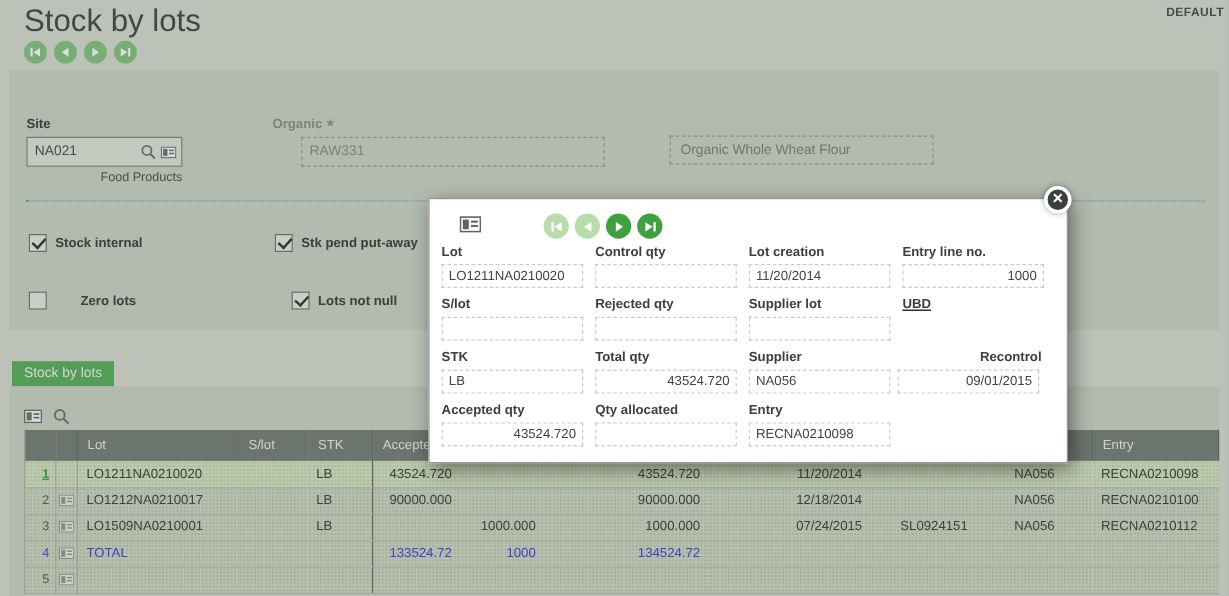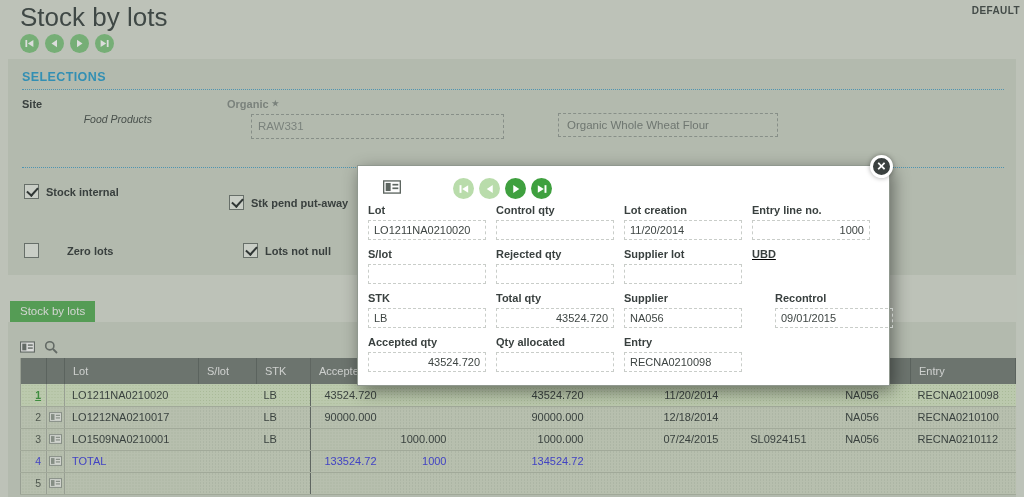--- a/index.html
+++ b/index.html
@@ -17,21 +17,21 @@
   
   .panel1{ position:absolute; left:8px; top:59px; width:1008px; height:216px; background:#cfd6c9; }
   .section-title{ position:absolute; left:14px; top:11px; width:982px; font-size:12.5px; font-weight:bold; letter-spacing:.4px;
                   color:#36a3cf; padding-bottom:5px; border-bottom:1px dotted #58a8cc; }
   .fld-label{ font-size:11px; font-weight:bold; color:#3d4443; }
   .fld-label.dis{ color:#8b938d; }
   .site-group{ position:absolute; left:14px; top:39px; }
   .site-box{ margin-top:4px; position:relative; width:130px; height:25px; background:#e2e7dd; border:1px solid #848c86; }
   .site-box .val{ position:absolute; left:6px; top:5px; font-size:11.5px; color:#4c5452; }
   .site-box .icons{ position:absolute; right:4px; top:5px; display:flex; gap:4px; align-items:center; }
-  .site-caption{ width:130px; text-align:right; margin-top:3px; font-size:10.5px; font-style:italic; color:#4f5753; }
+  .site-caption{ width:130px; text-align:right; margin-top:3px; font-size:10.5px; color:#4f5753; }
   .product-group{ position:absolute; left:219px; top:39px; }
   .ro-box{ margin-top:4px; width:253px; height:25px; border:1px dashed #9aa29b; padding:5px 6px 0 6px; font-size:11.5px; color:#8b938d;margin-left:24px; }
   .desc-box{ position:absolute; left:550px; top:54px; width:220px; height:24px; border:1px dashed #9aa29b; padding:5px 6px 0 8px; font-size:11.5px; color:#7d857f; }
   .separator{ position:absolute; left:14px; top:108px; width:982px; border-top:1px dotted #58a8cc; }
   .checkbox-item{ position:absolute; display:flex; align-items:center; gap:7px; }
   .cb{ position:relative; width:15px; height:15px; background:#e9ede5; border:1px solid #747c76; }
   .cb.checked::after{ content:""; position:absolute; left:2px; top:2px; width:9px; height:5px;
        border-left:2.6px solid #333a39; border-bottom:2.6px solid #333a39; transform:rotate(-48deg); }
   .cb-label{ font-size:11px; font-weight:bold; color:#3d4443; }
   
@@ -102,40 +102,58 @@
       </div>
       <div class="nav-btn">
         <svg viewBox="0 0 10 10" width="11" height="11">
           <path d="M1.5 1.8 L1.5 8.2 L6.5 5 Z" fill="#ffffff"></path>
           <rect x="7.1" y="1.8" width="1.6" height="6.4" fill="#ffffff"></rect>
         </svg>
       </div>
     </div>
 
   <div class="panel1">
-    <div class="section-title">SELECTIONS</div>
 
     <div class="site-group">
       <div class="fld-label">Site</div>
+      <div class="site-box">
+        <span class="val">NA021</span>
+        <span class="icons">
+          <span class="tool-btn" id="site-search-icon">
+              <svg viewBox="0 0 14 14" width="13" height="13">
+                <circle cx="5.8" cy="5.8" r="4.1" fill="none" stroke="#6f7772" stroke-width="1.6"></circle>
+                <line x1="9" y1="9" x2="13" y2="13" stroke="#6f7772" stroke-width="1.8"></line>
+              </svg>
+            </span>
+          <span class="tool-btn" id="site-form-icon">
+              <svg viewBox="0 0 16 12" width="13" height="10">
+                <rect x="0.6" y="0.6" width="14.8" height="10.8" fill="#fdfdfd" stroke="#6f7772" stroke-width="1.2"></rect>
+                <rect x="2.4" y="2.4" width="4.4" height="7.2" fill="#6f7772"></rect>
+                <rect x="8.4" y="3.2" width="5.2" height="1.5" fill="#6f7772"></rect>
+                <rect x="8.4" y="6.4" width="5.2" height="1.5" fill="#6f7772"></rect>
+              </svg>
+            </span>
+        </span>
+      </div>
       <div class="site-caption">Food Products</div>
     </div>
 
     <div class="product-group">
       <div class="fld-label dis">
         <span>Organic</span>
         <span style="font-size:8px; vertical-align:2px;">★</span>
       </div>
       <div class="ro-box">RAW331</div>
     </div>
 
     <div class="desc-box">Organic Whole Wheat Flour</div>
 
     <div class="separator"></div>
     <div id="checkboxes">
-        <div class="checkbox-item" style="left: 16px; top: 125px;">
+        <div class="checkbox-item" style="left: 16px; top: 136px;">
           <span class="cb checked"></span>
           <span class="cb-label">Stock internal</span>
         </div>
         <div class="checkbox-item" style="left: 221px; top: 136px;">
           <span class="cb checked"></span>
           <span class="cb-label">Stk pend put-away</span>
         </div>
         <div class="checkbox-item" style="left: 16px; top: 184px; gap: 28px;">
           <span class="cb"></span>
           <span class="cb-label">Zero lots</span>
@@ -385,21 +403,21 @@
           <div class="box">LB</div>
         </div>
         <div class="mfield" style="left: 138px; top: 126px;">
           <div class="lbl">Total qty</div>
           <div class="box al-r">43524.720</div>
         </div>
         <div class="mfield" style="left: 266px; top: 126px;">
           <div class="lbl">Supplier</div>
           <div class="box">NA056</div>
         </div>
-        <div class="mfield" style="left: 417px; top: 126px;">
+        <div class="mfield" style="left: 390px; top: 126px; text-align: right;">
           <div class="lbl">Recontrol</div>
           <div class="box">09/01/2015</div>
         </div>
         <div class="mfield" style="left: 10px; top: 170px;">
           <div class="lbl">Accepted qty</div>
           <div class="box al-r">43524.720</div>
         </div>
         <div class="mfield" style="left: 138px; top: 170px;">
           <div class="lbl">Qty allocated</div>
           <div class="box al-r"></div>

